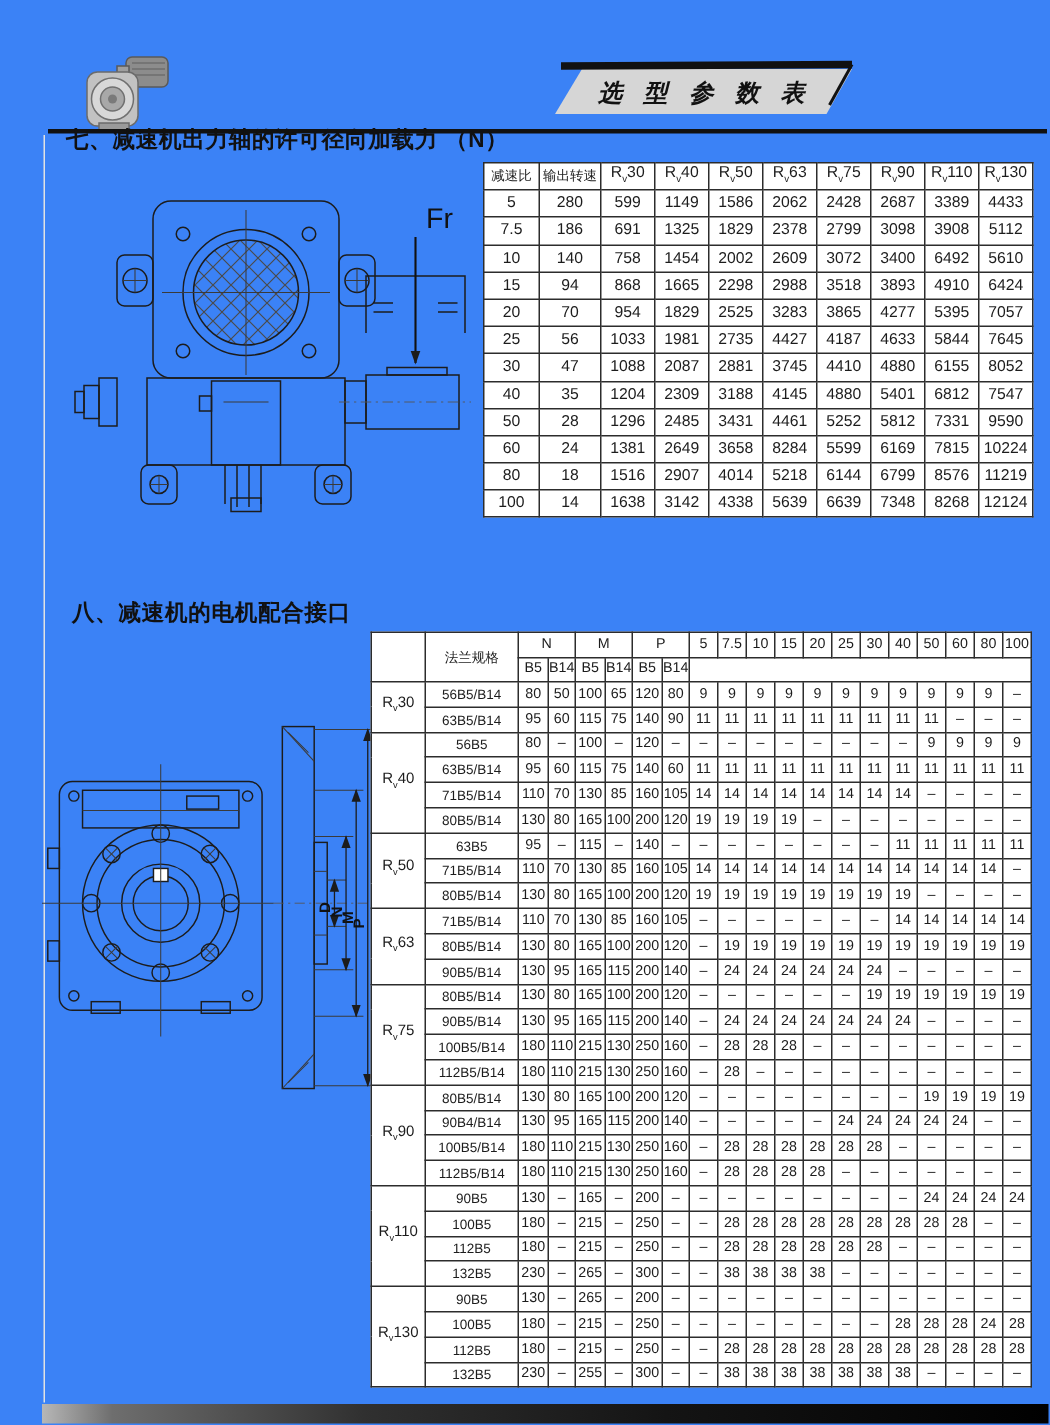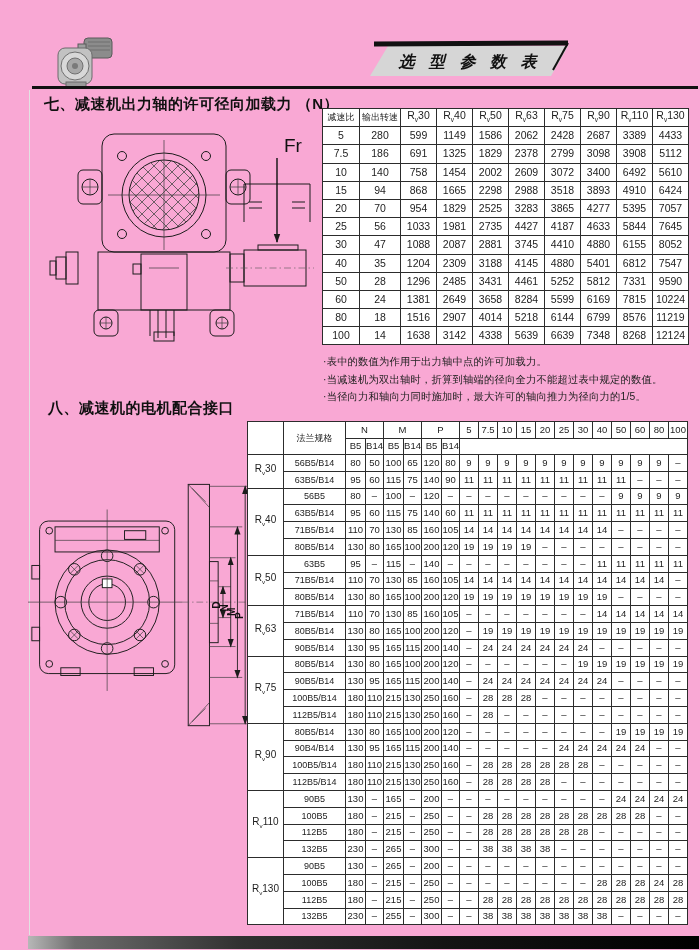--- a/index.html
+++ b/index.html
@@ -1,30 +1,30 @@
 <!DOCTYPE html>
 <html><head>
 <meta charset="utf-8">
 <style>
   * { margin:0; padding:0; box-sizing:border-box; }
   html,body { background:#e9e9e9; }
   #page {
-    position:relative; width:700px; height:950px; background:#f9a8d4;
+    position:relative; width:700px; height:950px; background:#3b82f6;
     font-family:"Liberation Sans","DejaVu Sans",sans-serif; color:#1c1c1c;
     overflow:hidden; margin:0 auto;
   }
   .edge-line { position:absolute; left:29px; top:90px; width:1px; height:845px; background:#e2e2e2; }
 
   
   .logo { position:absolute; left:54px; top:34px; width:64px; height:56px; }
   .banner { position:absolute; left:348px; top:40px; width:222px; height:40px; }
   .header-rule { position:absolute; left:32px; top:86px; width:666px; height:2.5px; background:#111; }
 
   .sec-title { position:absolute; font-size:15px; font-weight:bold; color:#111; letter-spacing:0.5px; }
-  #sec7-title { left:44px; top:95px;text-align:center; }
+  #sec7-title { left:44px; top:84px;text-align:center; }
   #sec8-title { left:48px; top:399px; }
 
   
   table { border-collapse:collapse; table-layout:fixed; background:#fff; }
   th, td { border:1px solid #2c2c2c; text-align:center; vertical-align:middle;
            font-weight:normal; overflow:hidden; white-space:nowrap; }
   sub { font-size:0.62em; }
 
   #table1 { position:absolute; left:322px; top:108px; width:366px; font-size:10.5px; }
   #table1 th, #table1 td { height:18.2px; line-height:11px; padding:0 1px; }
@@ -328,25 +328,20 @@
           <td>4338</td>
           <td>5639</td>
           <td>6639</td>
           <td>7348</td>
           <td>8268</td>
           <td>12124</td>
         </tr>
       </tbody>
   </table>
 
-  <div id="notes">
-    <div class="note-line">·表中的数值为作用于出力轴中点的许可加载力。</div>
-    <div class="note-line">·当减速机为双出轴时，折算到轴端的径向全力不能超过表中规定的数值。</div>
-    <div class="note-line">·当径向力和轴向力同时施加时，最大许可的轴向推力为径向力的1/5。</div>
-  </div>
 
   <div id="sec8-title" class="sec-title">八、减速机的电机配合接口</div>
 
   <svg id="diagram2" viewBox="0 0 230 292">
 
     <g>
       <rect x="12" y="58" width="140" height="158" rx="9" class="dline"></rect>
       <rect x="28" y="64" width="108" height="26" class="dline"></rect>
       <line x1="28" y1="78" x2="136" y2="78" class="thin"></line>
       <rect x="100" y="68" width="22" height="9" class="dline"></rect>

